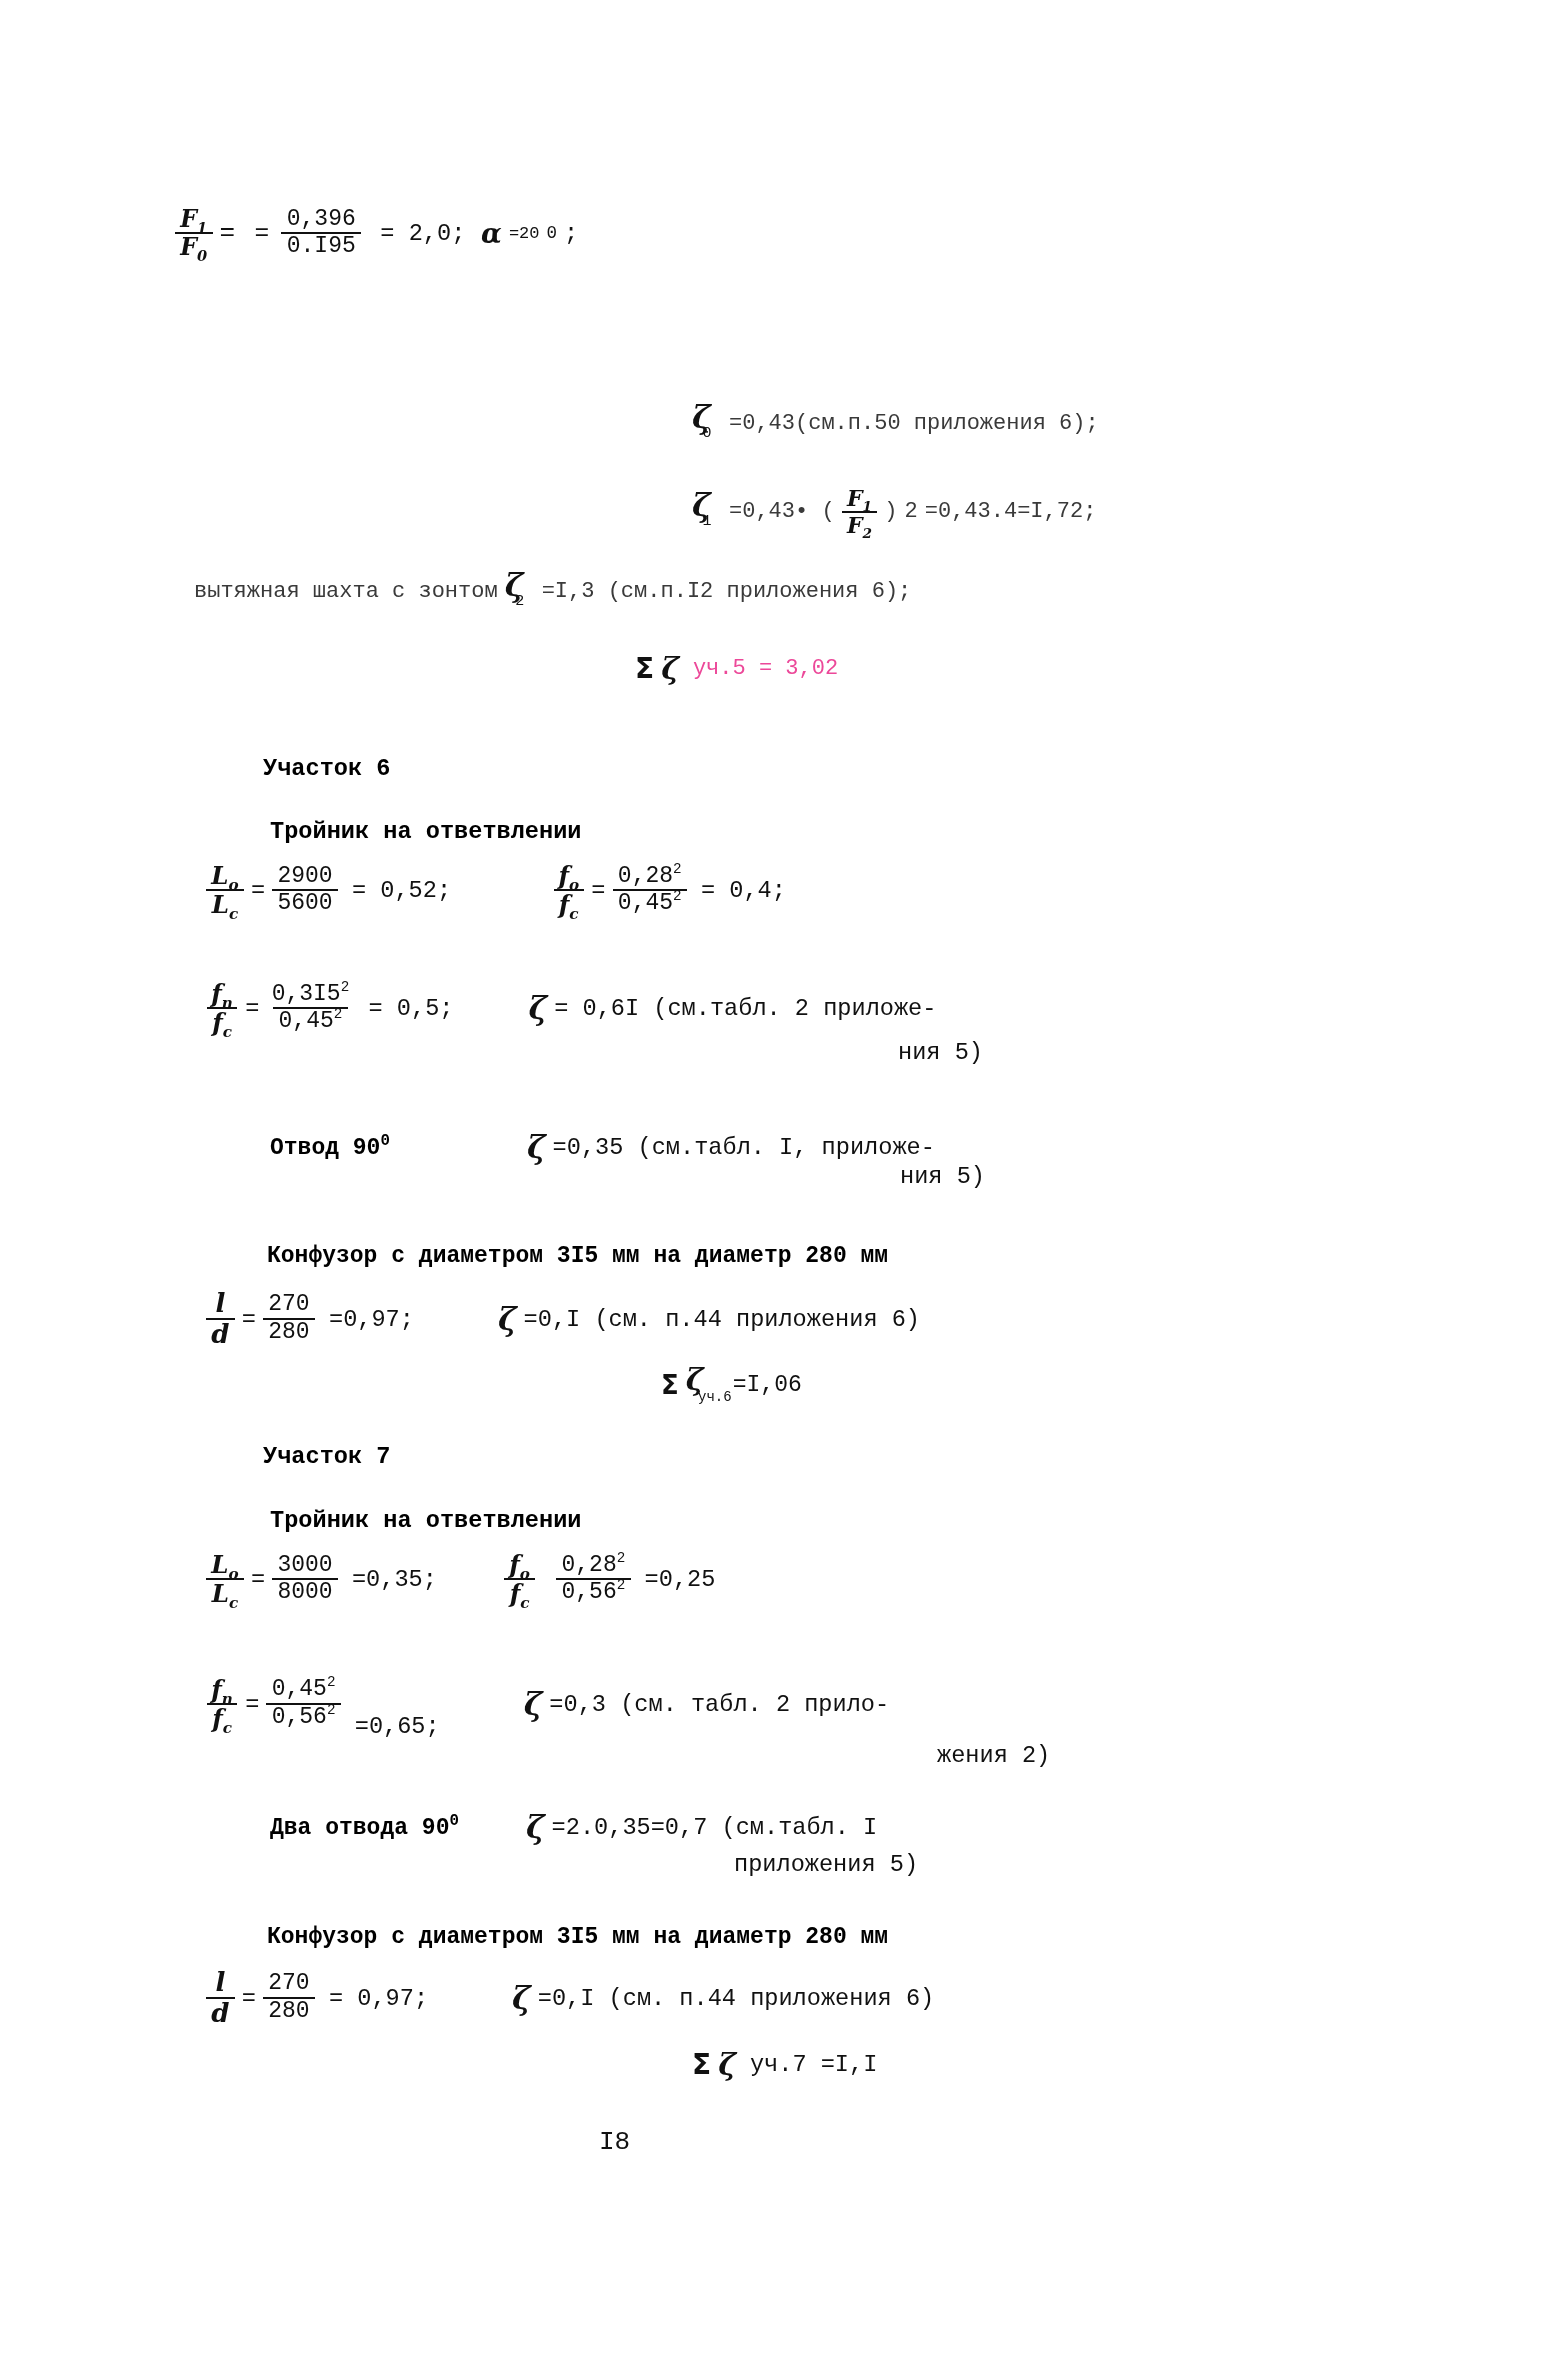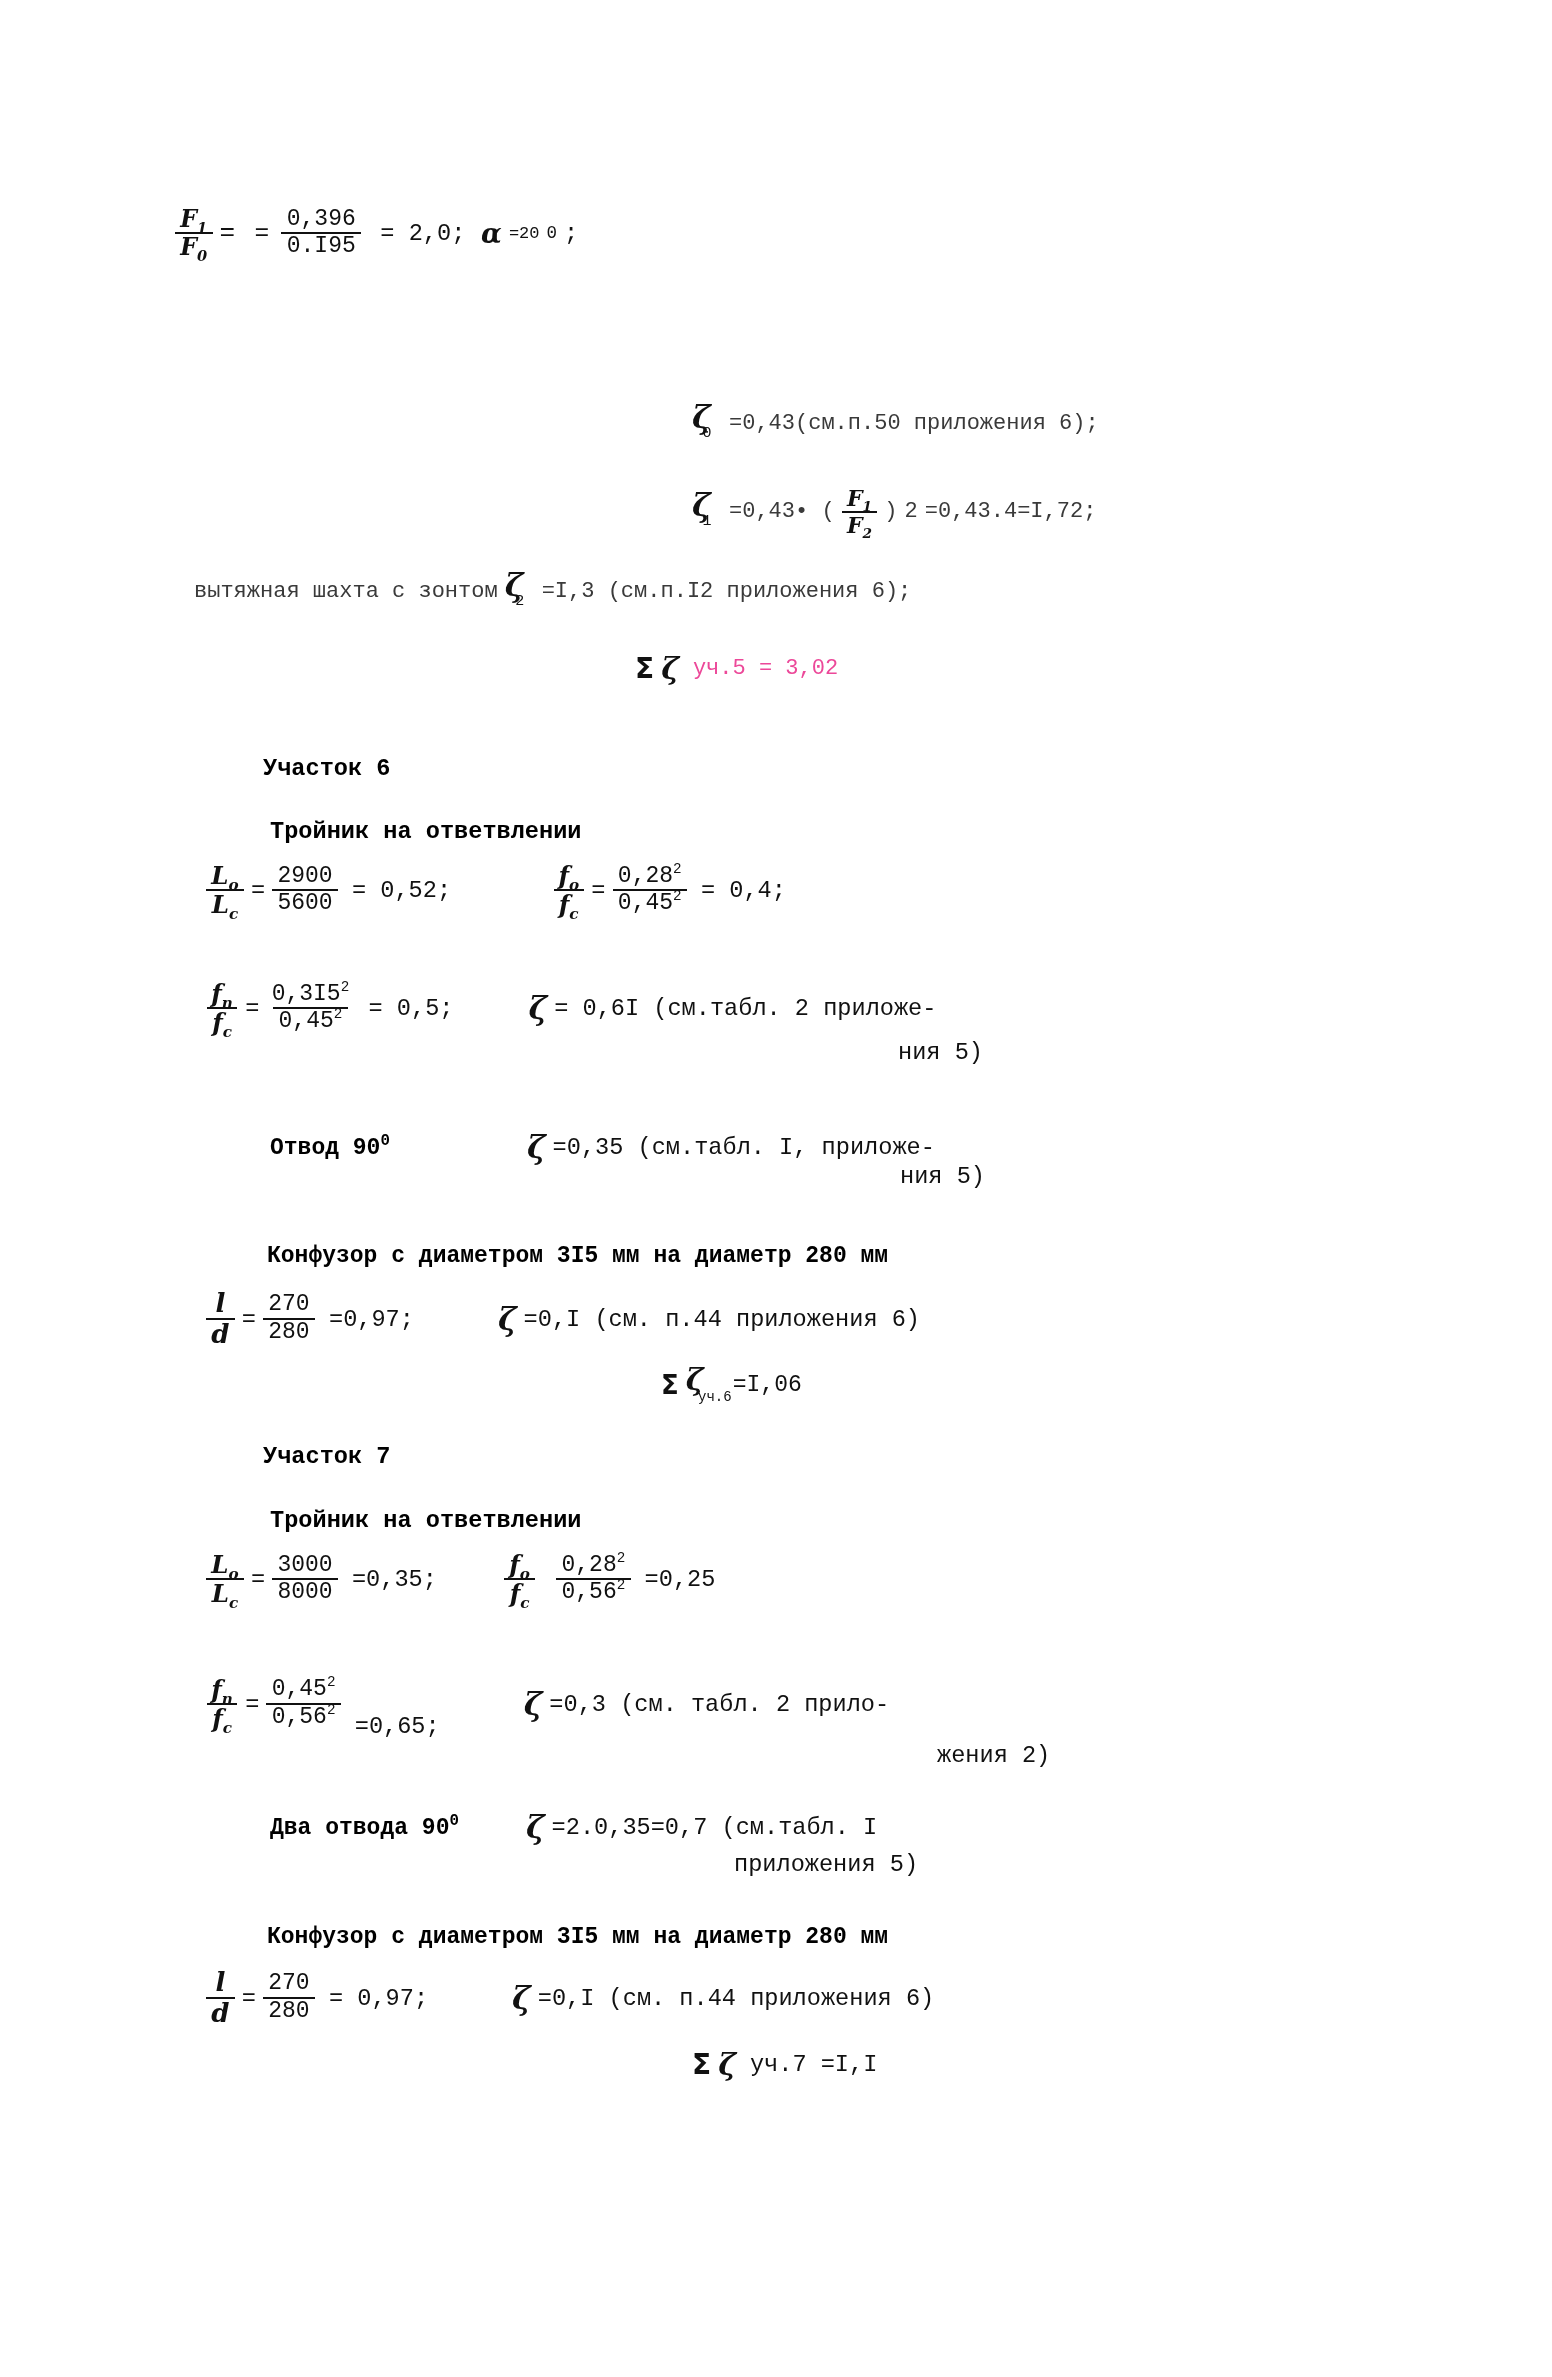--- a/index.html
+++ b/index.html
@@ -404,15 +404,16 @@
   </div>
 
   <div class="abs" style="left:692px; top:2048px;">
     <div class="eq" style="font-size:23px;">
       <span class="sigma" style="font-size:28px;">Σ</span>
       <span class="zeta" style="font-size:30px;">ζ</span>
       <span class="mono" style="font-size:23.6px; margin-left:7px;">уч.7 =I,I</span>
     </div>
   </div>
 
+  <div class="abs pageno" style="left:0; top:2127px;">I8</div>
 
 </div>
 
 
 </body></html>

